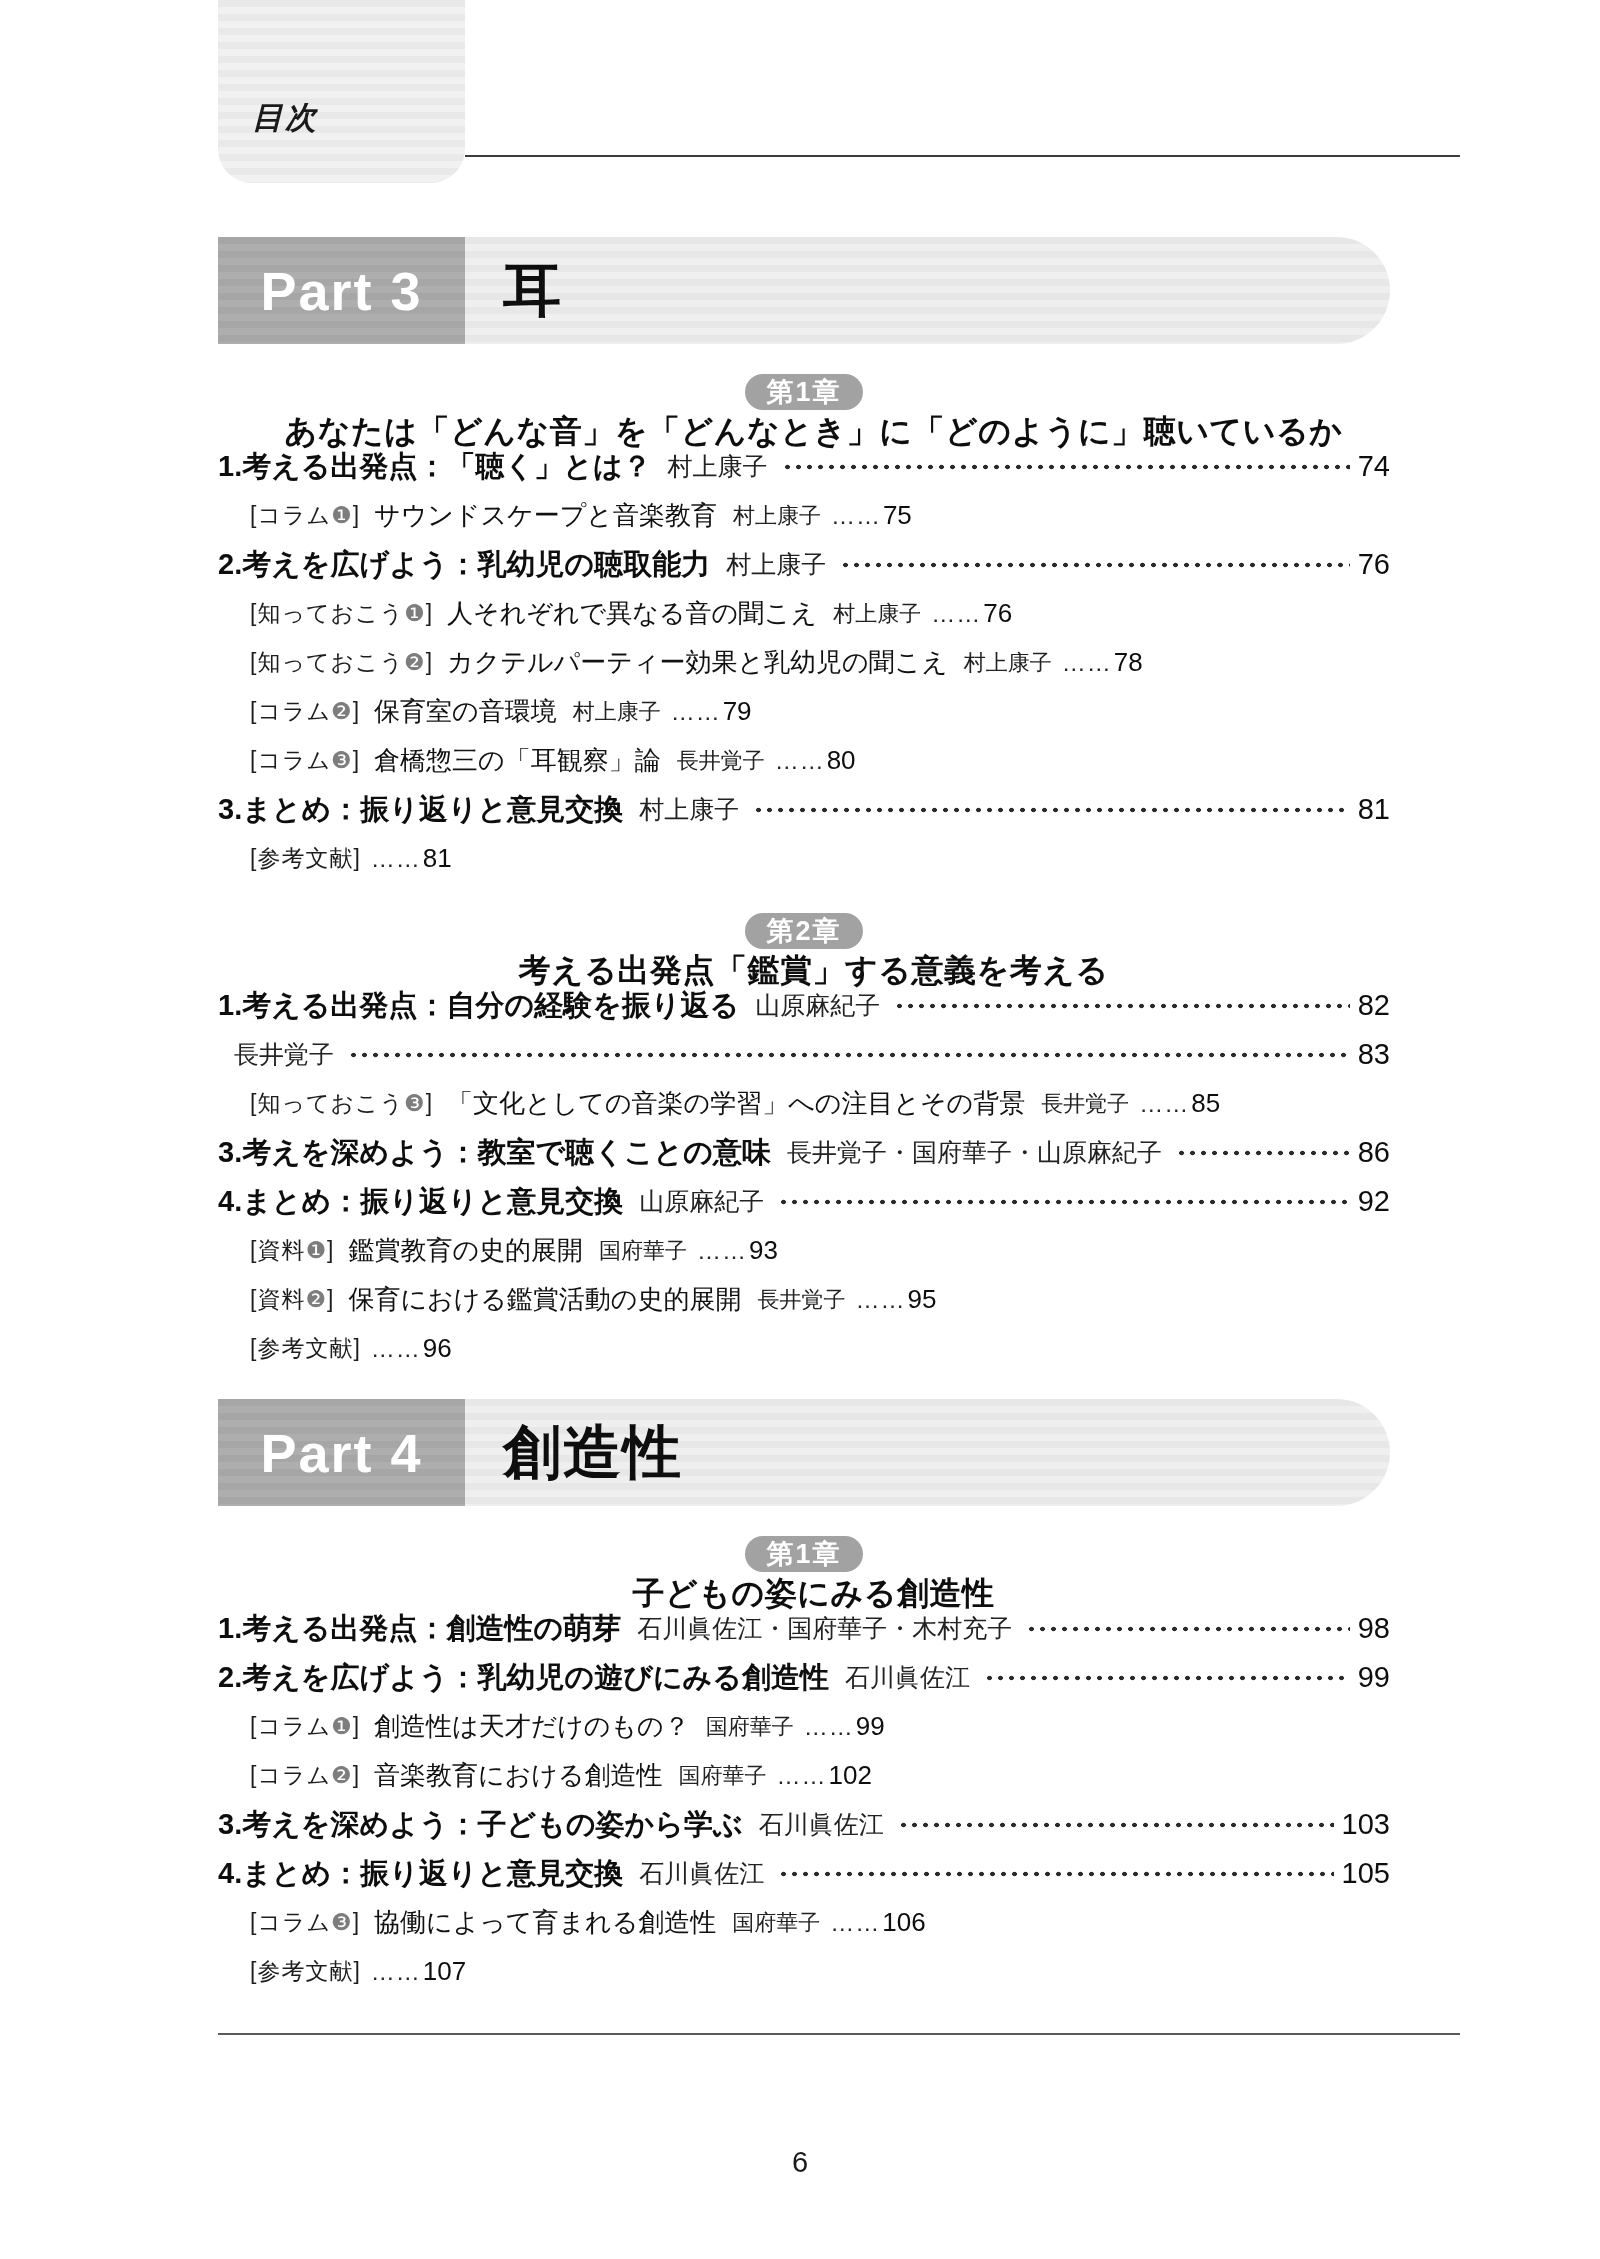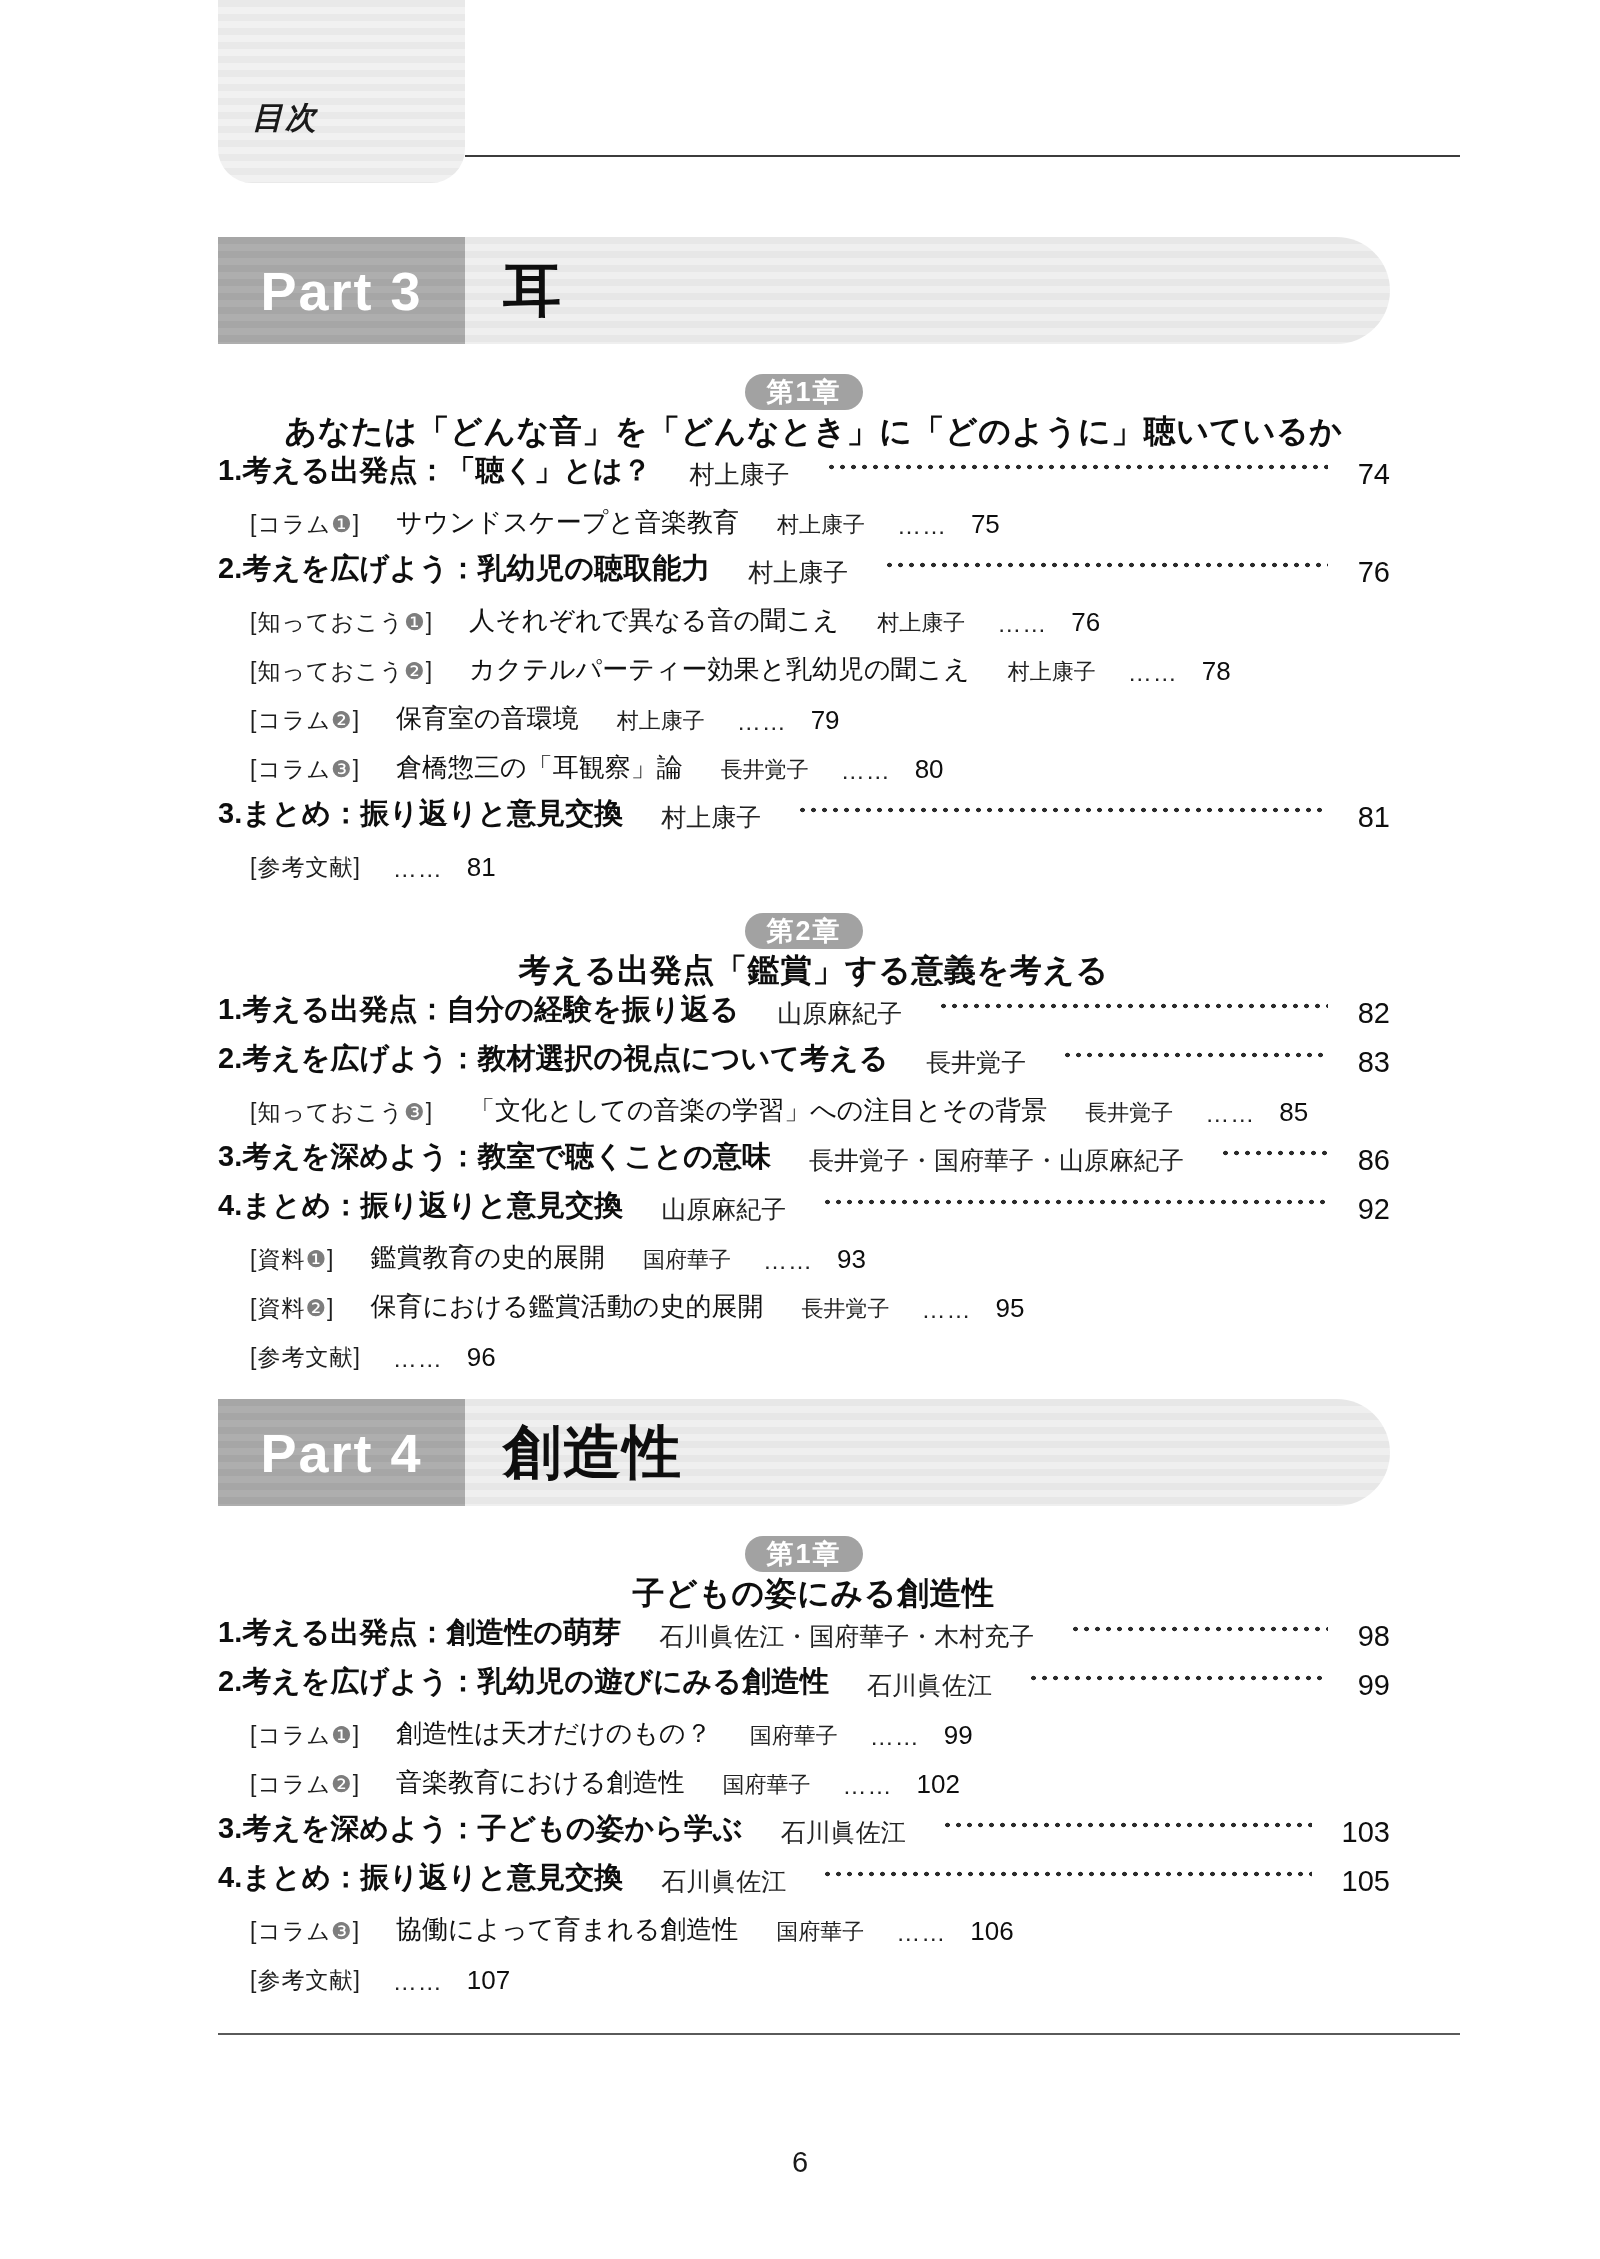--- a/index.html
+++ b/index.html
@@ -40,21 +40,21 @@
 
   .chapter-head{display:flex;align-items:center;margin-top:30px;height:46px;flex-direction:column;}
   .part-section .chapter:first-of-type .chapter-head{margin-top:30px;}
   .chapter-badge{
     display:inline-flex;align-items:center;justify-content:center;height:46px;padding:0 21px;
     background:#a2a2a2;border-radius:23px;color:#fff;font-size:27px;font-weight:700;letter-spacing:2px;
   }
   .chapter-title{font-size:32px;font-weight:700;margin-left:19px;color:#0e0e0e;letter-spacing:0.5px;}
 
   .entries{margin-top:22px;}
-  .row{display:flex;align-items:flex-end;height:49px;gap:22px;}
+  .row{display:flex;align-items:center;height:49px;}
   .row.main .mt{font-size:29px;font-weight:700;color:#0e0e0e;white-space:nowrap;}
   .row.main .ma{font-size:25px;font-weight:400;color:#222;margin-left:16px;white-space:nowrap;}
   .leader{
     flex:1 1 auto;align-self:center;height:10px;margin:0 8px 0 14px;
     background-image:radial-gradient(circle,#2b2b2b 2.1px,rgba(0,0,0,0) 2.6px);
     background-size:11px 10px;background-position:0 center;background-repeat:repeat-x;
   }
   .row.main .mp{font-size:29px;font-weight:400;color:#0e0e0e;}
 
   .row.sub{padding-left:32px;}
@@ -153,21 +153,20 @@
           <span class="chapter-title">考える出発点「鑑賞」する意義を考える</span>
         </div>
         <div class="entries">
           <div class="row main">
             <span class="mt">1.考える出発点：自分の経験を振り返る</span>
             <span class="ma">山原麻紀子</span>
             <span class="leader"></span>
             <span class="mp">82</span>
           </div>
           <div class="row main">
-            <span class="mt">2.考えを広げよう：教材選択の視点について考える</span>
             <span class="ma">長井覚子</span>
             <span class="leader"></span>
             <span class="mp">83</span>
           </div>
           <div class="row sub">
             <span class="tag">[知っておこう<span class="circ">❸</span>]</span>
             <span class="st">「文化としての音楽の学習」への注目とその背景</span>
             <span class="sa">長井覚子</span>
             <span class="sl">……</span>
             <span class="sp">85</span>

